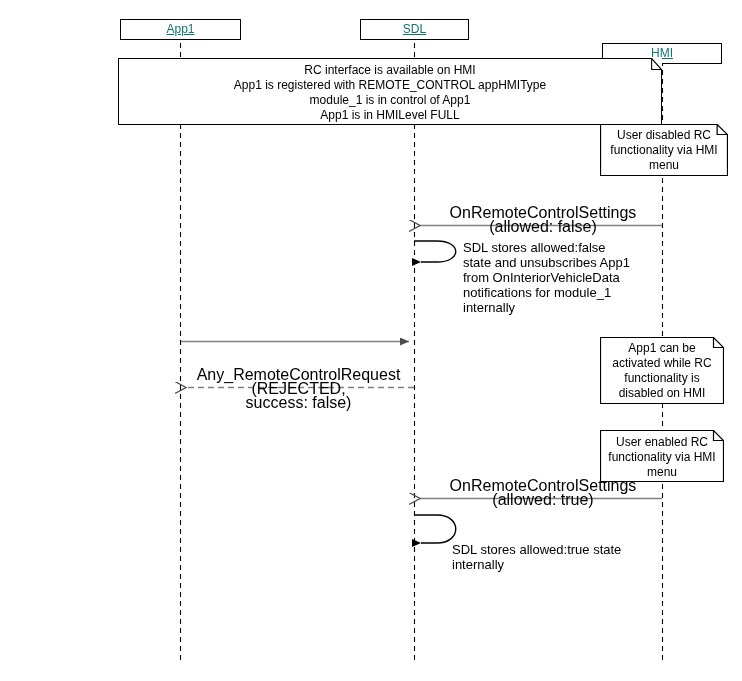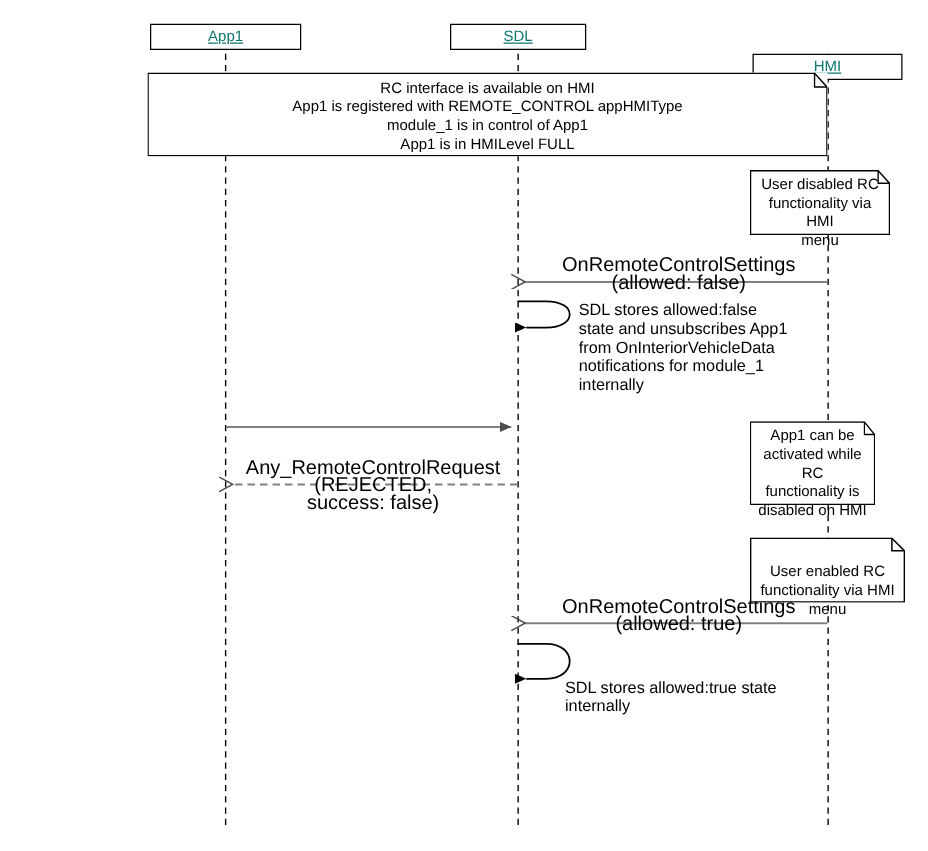--- a/index.html
+++ b/index.html
@@ -145,42 +145,42 @@
     <svg class="note-shape" viewBox="0 0 604 67" preserveAspectRatio="none" xmlns="http://www.w3.org/2000/svg">
       <path d="M0.5,0.5 L592.5,0.5 L603.5,11.5 L603.5,66.5 L0.5,66.5 Z" fill="#ffffff" stroke="#000000" stroke-width="1.2"></path>
       <path d="M592.5,0.5 L592.5,11.5 L603.5,11.5" fill="none" stroke="#000000" stroke-width="1.2"></path>
     </svg>
     <span class="note-text">RC interface is available on HMI
 App1 is registered with REMOTE_CONTROL appHMIType
 module_1 is in control of App1
 App1 is in HMILevel FULL</span>
   </div>
 
-  <div class="note" style="left:600px; top:136px; width:112px; height:52px; padding-top:4px;">
+  <div class="note" style="left:600px; top:124px; width:128px; height:52px; padding-top:4px;">
     <svg class="note-shape" viewBox="0 0 124 52" preserveAspectRatio="none" xmlns="http://www.w3.org/2000/svg">
       <path d="M0.5,0.5 L113.5,0.5 L123.5,10.5 L123.5,51.5 L0.5,51.5 Z" fill="#ffffff" stroke="#000000" stroke-width="1.2"></path>
       <path d="M113.5,0.5 L113.5,10.5 L123.5,10.5" fill="none" stroke="#000000" stroke-width="1.2"></path>
     </svg>
     <span class="note-text">User disabled RC
 functionality via HMI
 menu</span>
   </div>
 
-  <div class="note" style="left:600px; top:337px; width:100px; height:67px; padding-top:4px;">
+  <div class="note" style="left:600px; top:337px; width:124px; height:67px; padding-top:4px;">
     <svg class="note-shape" viewBox="0 0 124 67" preserveAspectRatio="none" xmlns="http://www.w3.org/2000/svg">
       <path d="M0.5,0.5 L113.5,0.5 L123.5,10.5 L123.5,66.5 L0.5,66.5 Z" fill="#ffffff" stroke="#000000" stroke-width="1.2"></path>
       <path d="M113.5,0.5 L113.5,10.5 L123.5,10.5" fill="none" stroke="#000000" stroke-width="1.2"></path>
     </svg>
     <span class="note-text">App1 can be
 activated while RC
 functionality is
 disabled on HMI</span>
   </div>
 
-  <div class="note" style="left:600px; top:430px; width:124px; height:52px; padding-top:20px;">
+  <div class="note" style="left:600px; top:430px; width:124px; height:52px; padding-top:5px;">
     <svg class="note-shape" viewBox="0 0 124 52" preserveAspectRatio="none" xmlns="http://www.w3.org/2000/svg">
       <path d="M0.5,0.5 L113.5,0.5 L123.5,10.5 L123.5,51.5 L0.5,51.5 Z" fill="#ffffff" stroke="#000000" stroke-width="1.2"></path>
       <path d="M113.5,0.5 L113.5,10.5 L123.5,10.5" fill="none" stroke="#000000" stroke-width="1.2"></path>
     </svg>
     <span class="note-text">User enabled RC
 functionality via HMI
 menu</span>
   </div>
 
   <div class="msg-label" style="left:418px; top:206px; width:250px;">OnRemoteControlSettings (allowed: false)</div>

